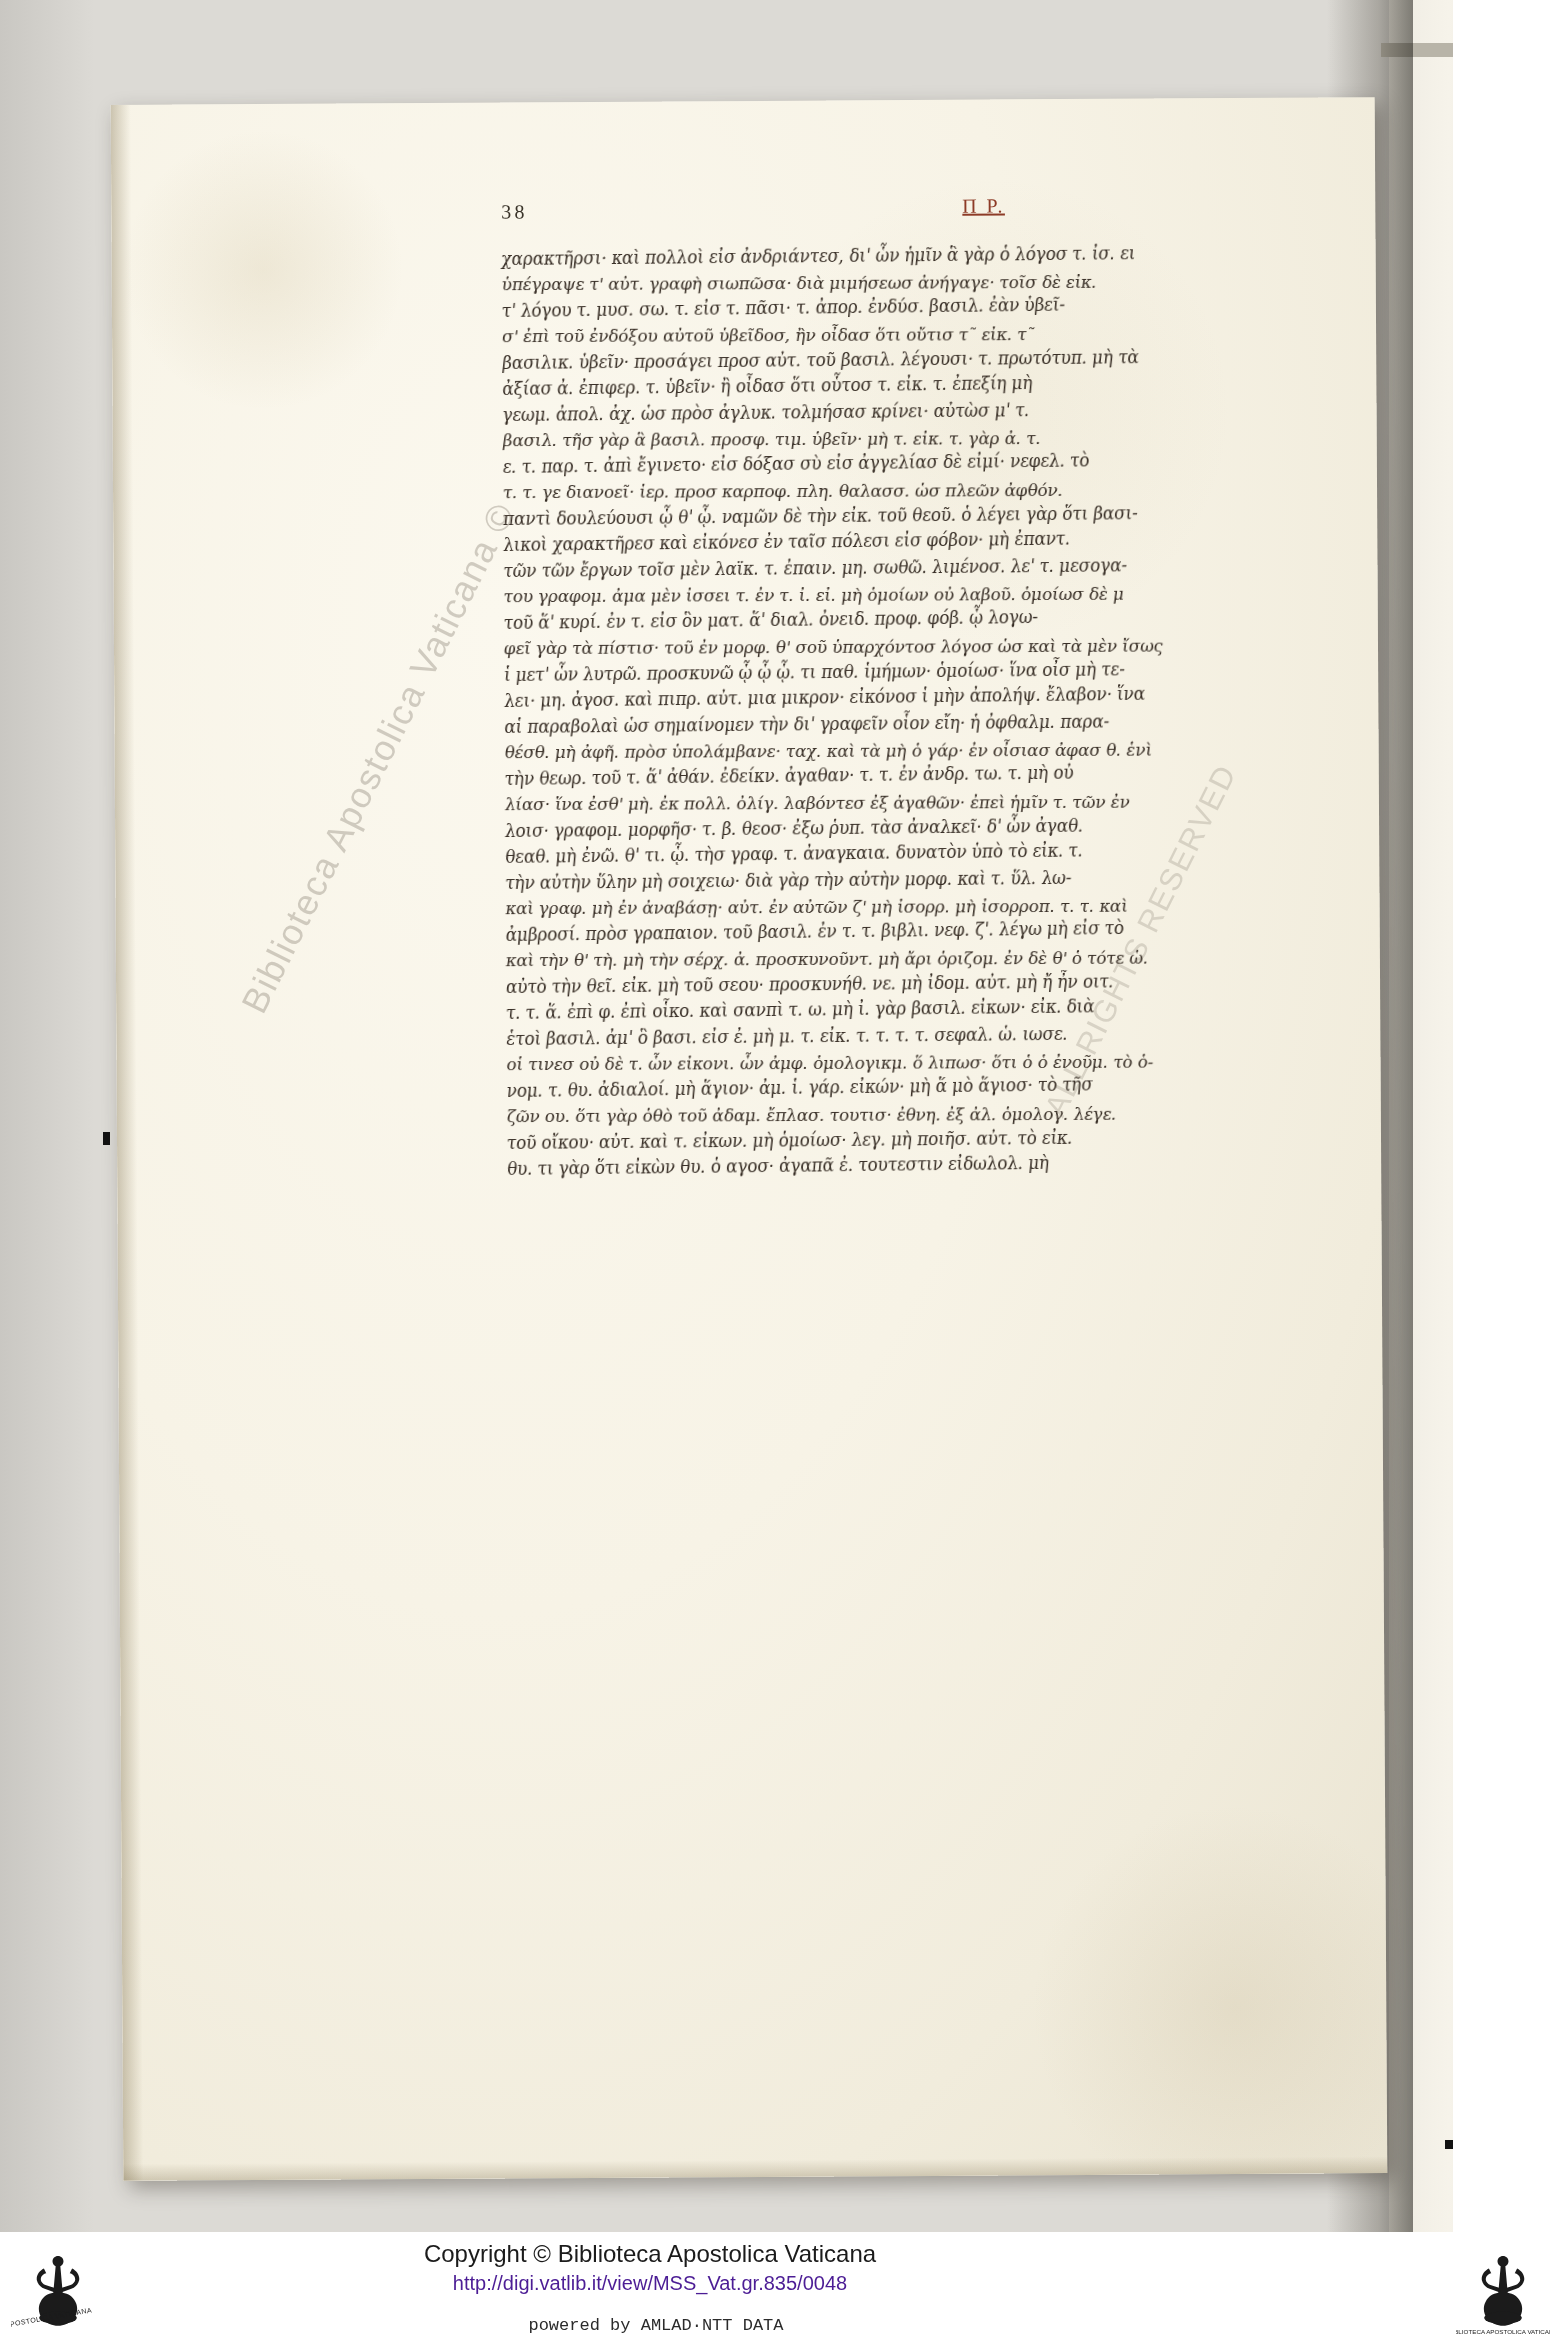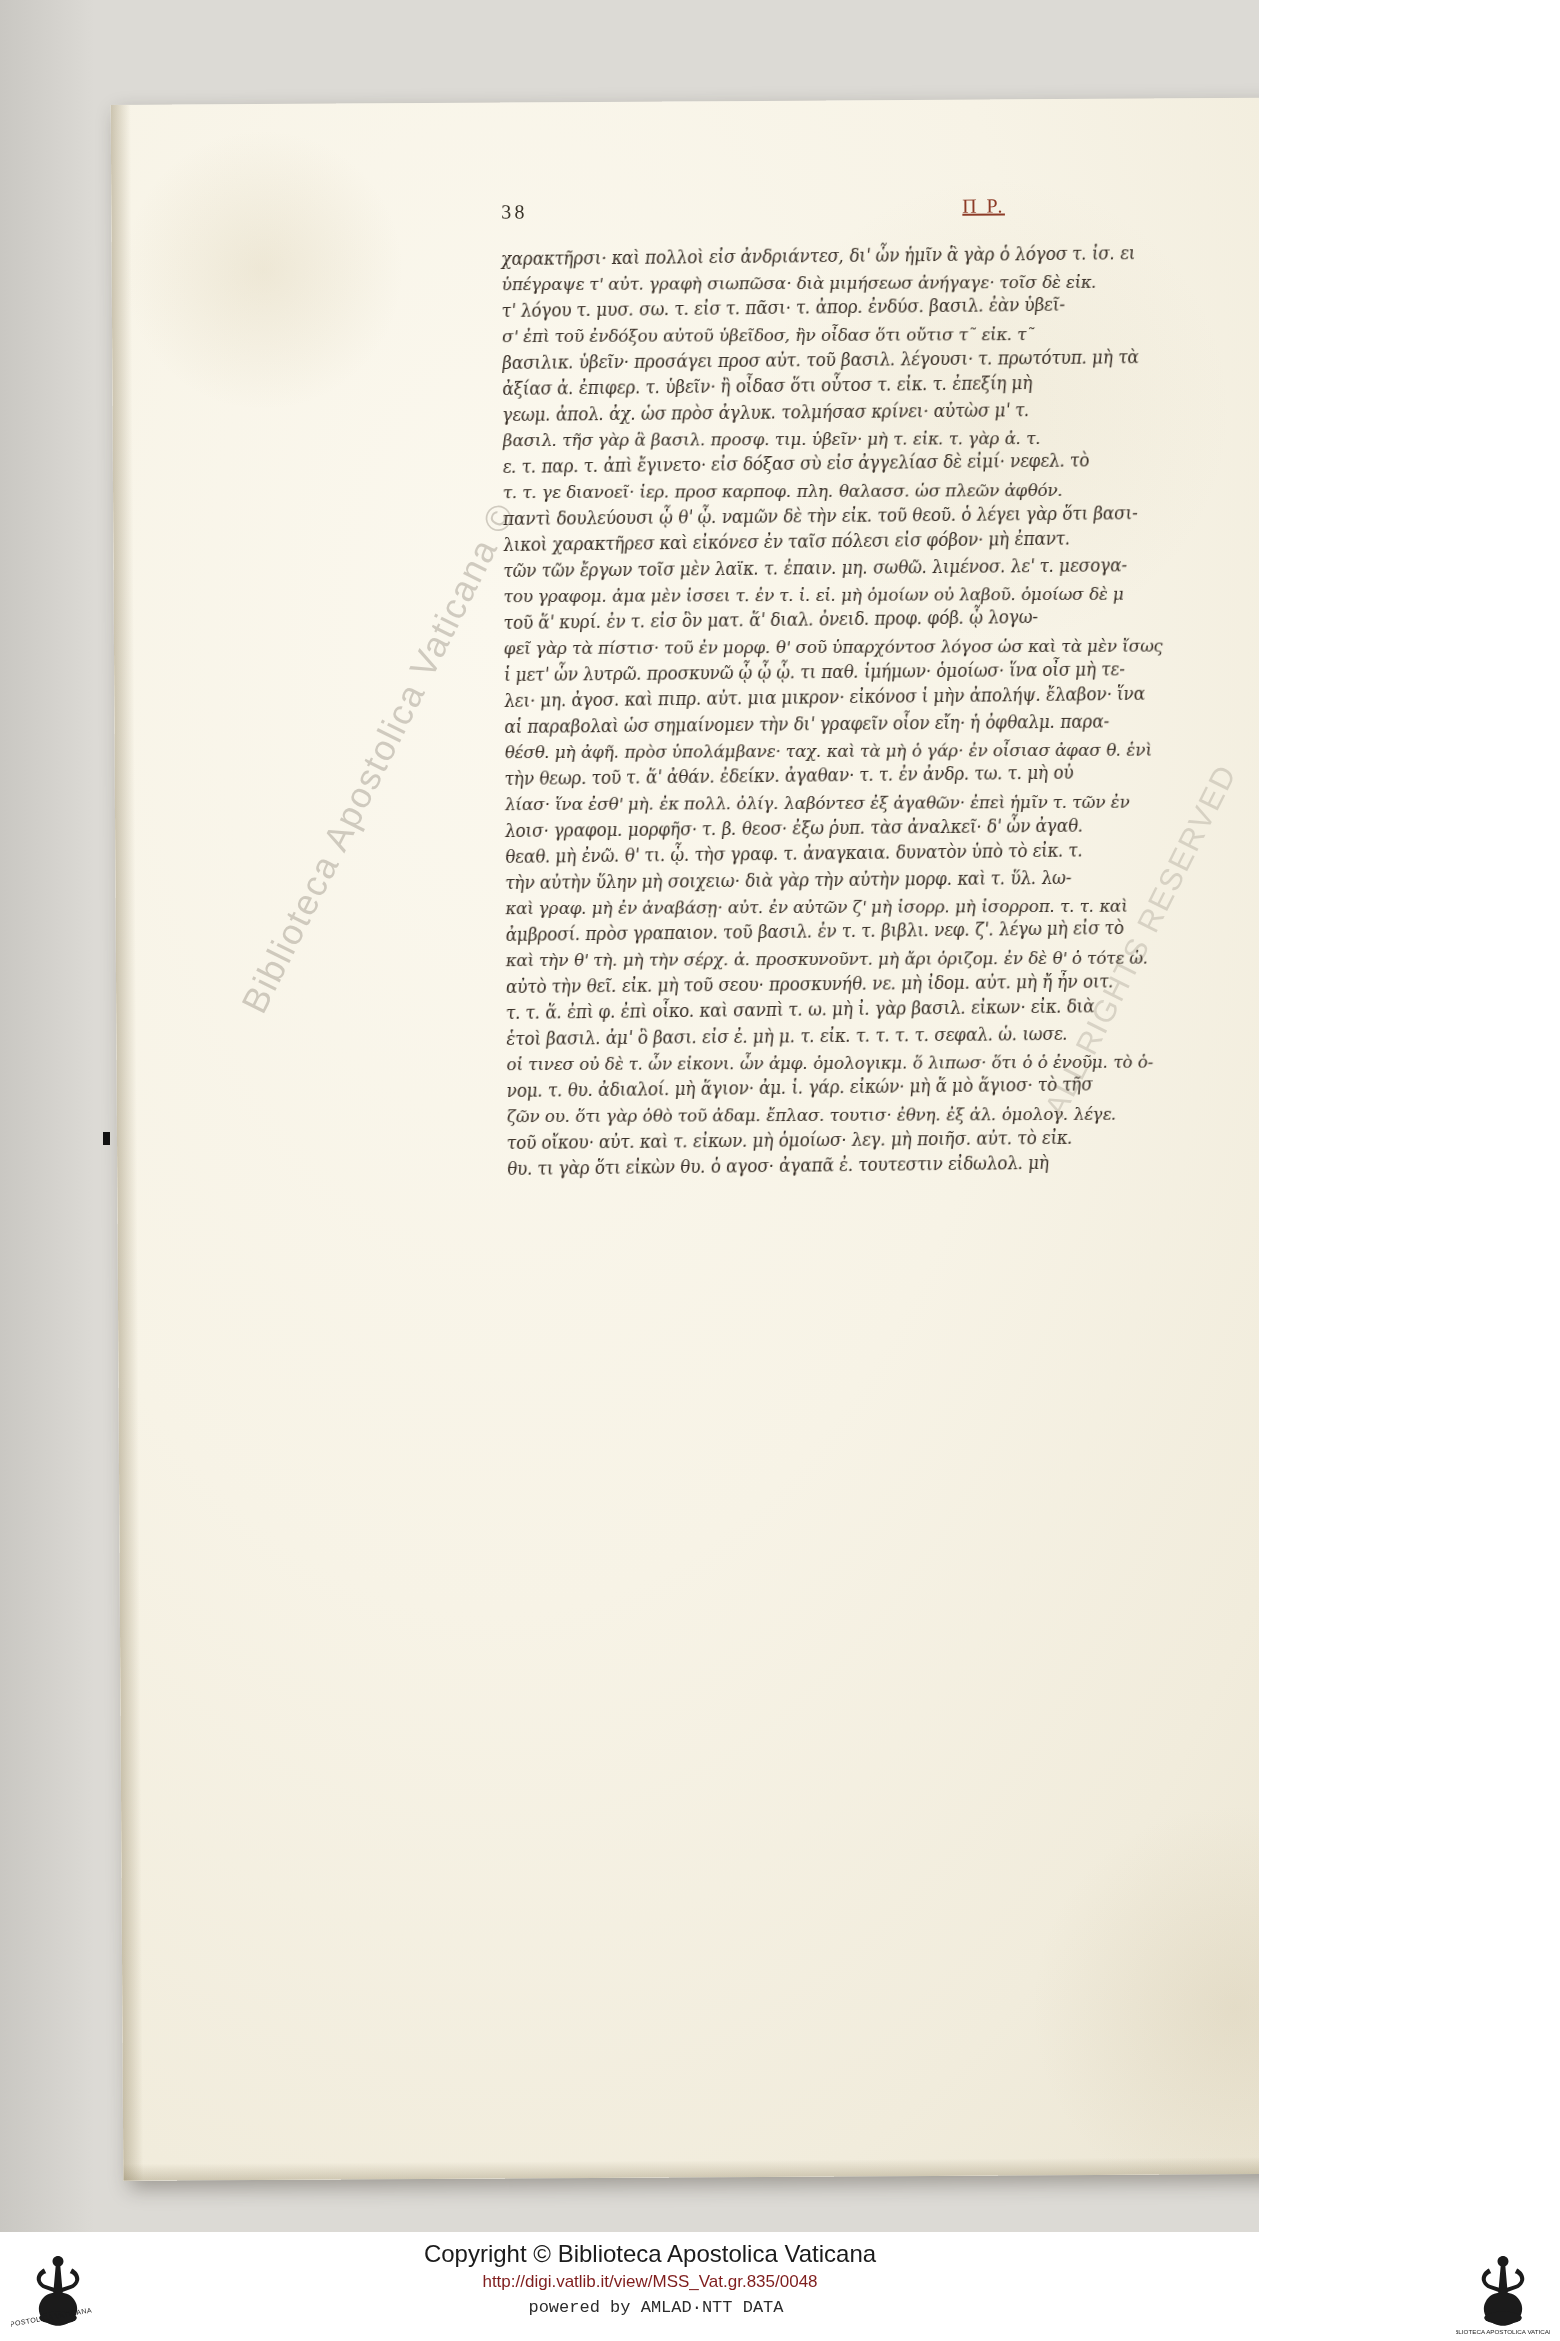--- a/index.html
+++ b/index.html
@@ -12,21 +12,21 @@
     height: 2342px;
     position: relative;
     overflow: hidden;
     font-family: "Liberation Sans", sans-serif;
   }
 
   
   #scan-area {
     position: absolute;
     left: 0; top: 0;
-    width: 1259px;
+    width: 1453px;
     height: 2232px;
     background: #d8d6d1;
     overflow: hidden;
   }
   #board-gradient {
     position: absolute;
     left: 0; top: 0; right: 0; bottom: 0;
     background:
       linear-gradient(90deg, #c9c7c2 0px, #dcdad5 94px, #dcdad5 1327px, #cfcdc8 1561px);
   }
@@ -188,24 +188,24 @@
     width: 1300px;
     text-align: center;
   }
   #copyright-line {
     font-size: 24px;
     color: #1b1b1b;
     font-family: "Liberation Sans", sans-serif;
     margin-bottom: 4.7px;
   }
   #url-line {
-    font-size: 17px;
-    color: #7f1d1d;
+    font-size: 20px;
+    color: #4c1d95;
     font-family: "Liberation Sans", sans-serif;
-    margin-bottom: 6px;
+    margin-bottom: 21px;
   }
   #powered-line {
     font-size: 17px;
     color: #2b2b2b;
     font-family: Liberation Mono, monospace;
     margin-left: 12px;
   }
 
   .footer-seal {
     position: absolute;

